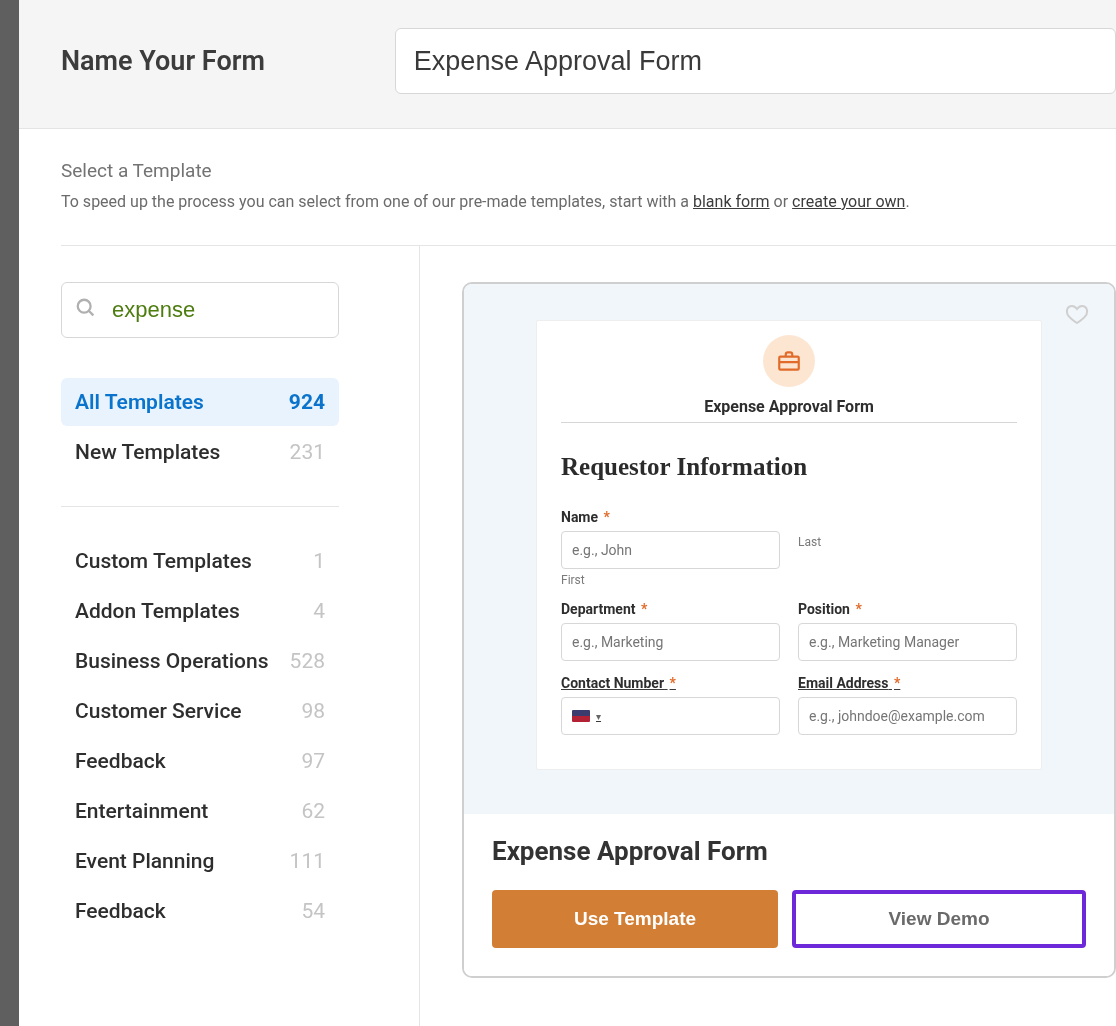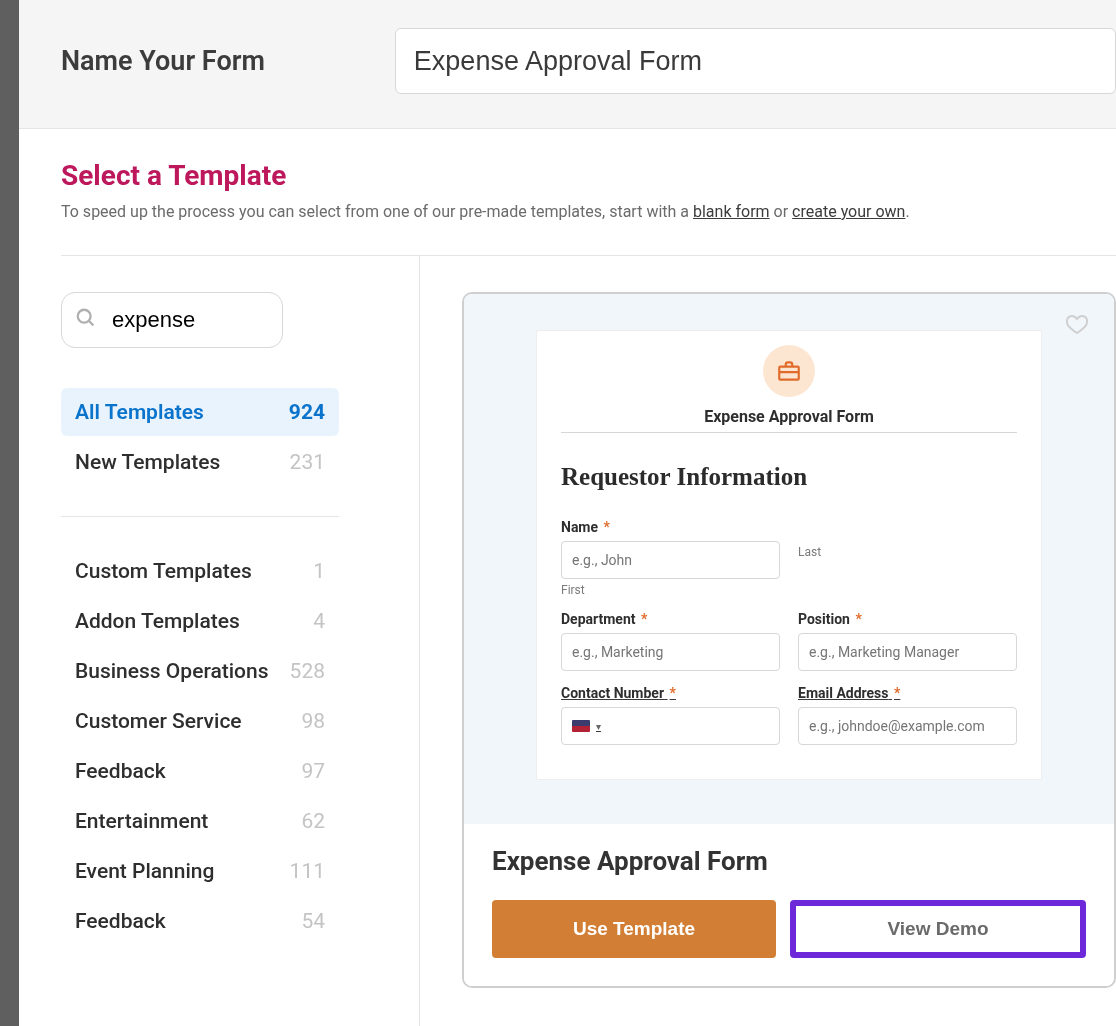--- a/index.html
+++ b/index.html
@@ -9,30 +9,30 @@
   .main { flex: 1; display: flex; flex-direction: column; }
 
   
   .name-section { background: #f5f5f5; border-bottom: 1px solid #e4e4e4; padding: 28px 0 34px 42px; display: flex; align-items: center; gap: 130px; }
   .name-label { font-size: 27px; font-weight: 600; color: #3c3c3c; white-space: nowrap; }
   .name-input-wrap { flex: 1; }
   .name-input { width: 100%; height: 66px; font-size: 27px; padding: 0 18px; border: 1px solid #d7d7d7; border-radius: 6px; background: #fff; color: #3a3a3a; }
 
   
   .template-area { padding: 30px 0 0 42px; display: flex; flex-direction: column; flex: 1; }
-  .template-heading { font-size: 28px; font-weight: 700; color: #be185d; margin-bottom: 10px; }
+  .template-heading { font-size: 19px; font-weight: 400; color: #737373; margin-bottom: 10px; }
   .template-sub { font-size: 16px; color: #6b6b6b; margin-bottom: 34px; }
   .template-sub a { color: #3c3c3c; text-decoration: underline; cursor: pointer; }
 
   .divider-top { border-top: 1px solid #e5e5e5; margin-right: 0; }
 
   .columns { display: flex; flex: 1; }
   .sidebar { width: 358px; padding-top: 36px; padding-right: 40px; }
   .search-wrap { position: relative; margin-bottom: 40px; }
-  .search-input { width: 222px; height: 56px; font-size: 22px; padding: 0 14px 0 50px; border: 1px solid #d7d7d7; border-radius: 14px; color: #000000; }
+  .search-input { width: 278px; height: 56px; font-size: 22px; padding: 0 14px 0 50px; border: 1px solid #d7d7d7; border-radius: 6px; color: #4d7c0f; }
   .search-icon { position: absolute; left: 14px; top: 50%; transform: translateY(-50%); color: #b0b0b0; }
 
   .cat { display: flex; justify-content: space-between; align-items: center; height: 48px; padding: 0 14px; border-radius: 6px; font-size: 21px; cursor: pointer; width: 278px; }
   .cat + .cat { margin-top: 2px; text-align: center; }
   .cat .label { color: #2e2e2e; font-weight: 500; }
   .cat .count { color: #c4c4c4; }
   .cat.active { background: #e9f3fd; }
   .cat.active .label { color: #0a73cc; font-weight: 600; }
   .cat.active .count { color: #0a73cc; font-weight: 700; }
 
@@ -58,21 +58,21 @@
   .form-sublabel { font-size: 12px; color: #7a7a7a; margin-top: 4px; font-family: -apple-system, BlinkMacSystemFont, "Segoe UI", Roboto, Arial, sans-serif; }
   .phone-input { display: flex; align-items: center; }
   .flag { display: inline-block; width: 18px; height: 12px; background: linear-gradient(to bottom, #3c3b6e 0 50%, #b22234 50% 100%); margin-right: 4px; border-radius: 1px; position: relative; }
   .caret { font-size: 10px; color: #666; margin-left: 2px; }
 
   .card-footer { padding: 22px 28px 28px 28px; background: #fff; }
   .card-footer-title { font-size: 26px; font-weight: 700; color: #333; margin-bottom: 24px; font-family: -apple-system, BlinkMacSystemFont, "Segoe UI", Roboto, Arial, sans-serif; }
   .card-buttons { display: flex; gap: 14px; }
   .btn { flex: 1; height: 58px; border-radius: 4px; font-size: 19px; font-weight: 600; cursor: pointer; display: flex; align-items: center; justify-content: center; }
   .btn-primary { background: #d27f35; color: #fff; border: none; }
-  .btn-secondary { background: #fff; color: #6a6a6a; border: 6px solid #6d28d9; }
+  .btn-secondary { background: #fff; color: #6a6a6a; border: 4px solid #6d28d9; }
 </style>
 </head>
 <body>
 
 <div class="shell">
   <div class="left-gutter"></div>
   <div class="main">
 
     <div class="name-section">
       <div class="name-label">Name Your Form</div>

